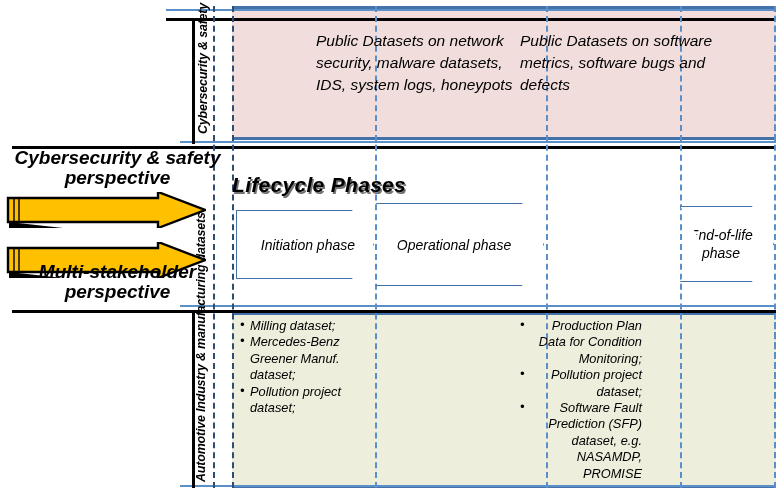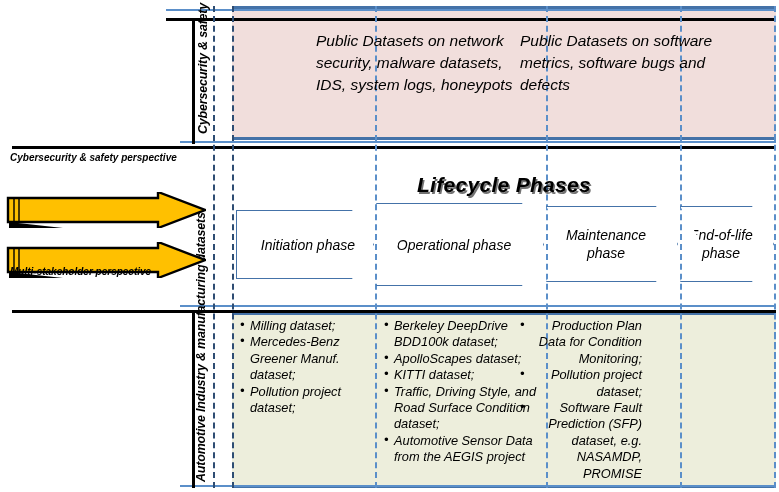--- a/index.html
+++ b/index.html
@@ -131,43 +131,44 @@
     color: #000;
   }
   #pink-1 { left: 285px; top: 30px; width: 215px; margin-left: 31px; }
   #pink-2 { left: 520px; top: 30px; width: 200px; }
 
   
   .persp-label {
     position: absolute;
     font-style: italic;
     font-weight: bold;
-    font-size: 10px;
+    font-size: 19px;
     line-height: 20px;
     color: #000;
     width: 215px;
+    text-align: center;
   }
   #label-cyber { left: 10px; top: 148px; }
   #label-multi { left: 10px; top: 262px; }
 
   .arrow-yellow {
     position: absolute;
     height: 36px;
     width: 200px;
   }
   #arrow-1 { left: 6px; top: 192px; }
   #arrow-2 { left: 6px; top: 242px; }
 
   
   #lifecycle-title {
     position: absolute;
     left: 232px;
     top: 173px;
     width: 544px;
-    text-align: center;
+    text-align: left;
     font-style: italic;
     font-weight: bold;
     font-size: 21px;
     color: #000;
     text-shadow: 1.5px 1.5px 0 rgba(0,0,0,0.55);
     letter-spacing: 0.3px;
   }
 
   
   .chevron {
@@ -285,43 +286,31 @@
   <div class="persp-label" id="label-multi">Multi-stakeholder perspective</div>
 
   <div id="lifecycle-title">Lifecycle Phases</div>
 
   <div class="chevron chev-clip-first" id="phase-0">
     <span>Initiation phase</span>
   </div>
   <div class="chevron chev-clip" id="phase-1">
     <span>Operational phase</span>
   </div>
-  <div class="chevron chev-clip" id="phase-2">
-    <span>Maintenance phase</span>
-  </div>
   <div class="chevron chev-clip" id="phase-3">
     <span>End-of-life phase</span>
   </div>
 
   <div class="bullet-col" id="col-0">
     <ul>
         <li>Milling dataset;</li>
         <li>Mercedes-Benz Greener Manuf. dataset;</li>
         <li>Pollution project dataset;</li>
       </ul>
   </div>
-  <div class="bullet-col" id="col-1">
-    <ul>
-        <li>Berkeley DeepDrive BDD100k dataset;</li>
-        <li>ApolloScapes dataset;</li>
-        <li>KITTI dataset;</li>
-        <li>Traffic, Driving Style, and Road Surface Condition dataset;</li>
-        <li>Automotive Sensor Data from the AEGIS project</li>
-      </ul>
-  </div>
   <div class="bullet-col" id="col-2">
     <ul>
         <li>Production Plan Data for Condition Monitoring;</li>
         <li>Pollution project dataset;</li>
         <li>Software Fault Prediction (SFP) dataset, e.g. NASAMDP, PROMISE</li>
       </ul>
   </div>
 
 </div>
 

